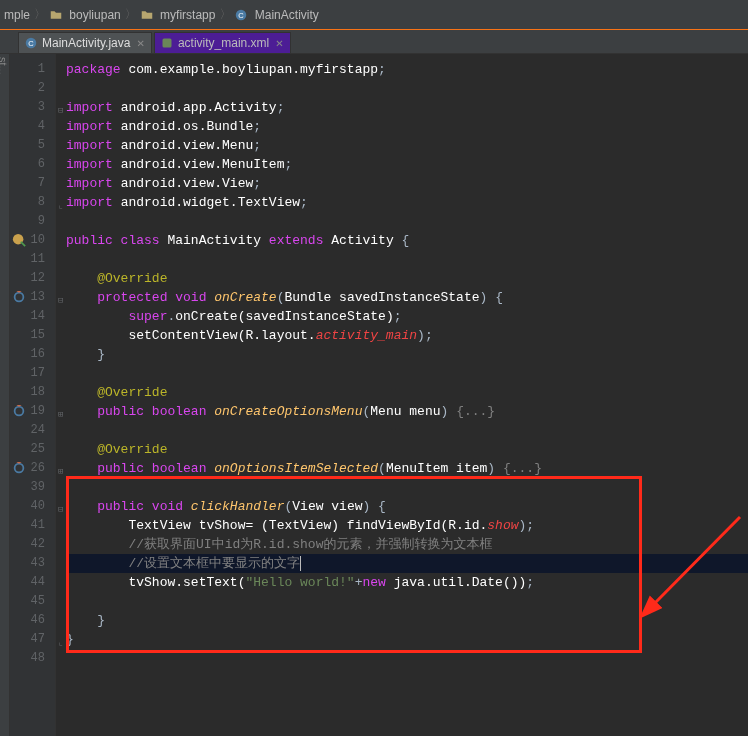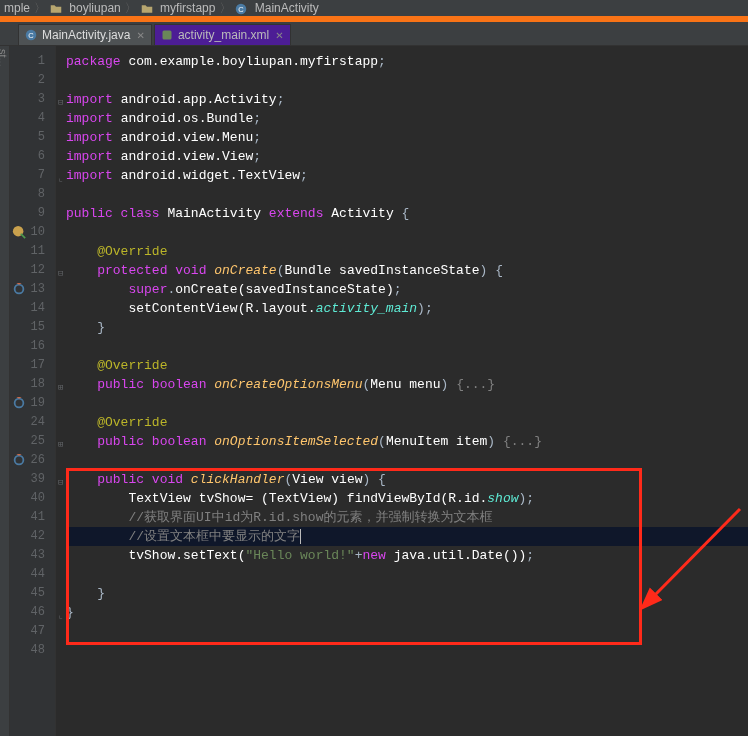--- a/index.html
+++ b/index.html
@@ -6,23 +6,23 @@
   body {
     width: 748px; height: 736px;
     background: #2b2b2b;
     font-family: Consolas, "Courier New", monospace;
     font-size: 13px;
     color: #a9b7c6;
     overflow: hidden;
     position: relative;
   }
   .breadcrumb {
-    height: 22px;
+    height: 30px;
     background: #3c3f41;
-    border-bottom: 6px solid #f97316;
+    border-bottom: 1px solid #f97316;
     display: flex; align-items: center;
     padding: 0 4px;
     font-family: "Segoe UI", Arial, sans-serif;
     font-size: 12px;
     color: #bbb;
   }
   .breadcrumb .sep { margin: 0 4px; color: #666; }
   .bc-icon {
     width: 12px; height: 12px; display: inline-block;
     margin-right: 4px; vertical-align: middle;
@@ -103,21 +103,21 @@
   .fold-mark {
     position: absolute; left: -8px; top: 4px;
     width: 7px; height: 7px;
     color: #606366; font-size: 9px;
   }
   .k   { color: #d946ef; } 
   .s   { color: #6a8759; } 
   .c   { color: #808080; } 
   .a   { color: #bbb529; } 
   .fn  { color: #ffc66d; font-style: italic; } 
-  .fld { color: #5eead4; font-style: italic; } 
+  .fld { color: #ef4444; font-style: italic; } 
   .cl  { color: #ffffff; } 
   .p   { color: #a9b7c6; }
   .fold-box { color: #808080; }
   .caret-line { background: #0f172a; }
   .caret { border-right: 1px solid #bbb; }
   .highlight-box {
     position: absolute;
     border: 3px solid #ff2a1a;
     pointer-events: none;
   }
@@ -290,20 +290,21 @@
       <div class="gutter-row">
         <span class="lineno">48</span>
       </div>
     </div>
   <div class="code" id="code">
       <div class="code-row"><span></span><span class="k">package</span><span class="p"> </span><span class="cl">com.example.boyliupan.myfirstapp</span><span class="p">;</span></div>
       <div class="code-row"><span></span></div>
       <div class="code-row"><span class="fold-mark">⊟</span><span></span><span class="k">import</span><span class="p"> </span><span class="cl">android.app.Activity</span><span class="p">;</span></div>
       <div class="code-row"><span></span><span class="k">import</span><span class="p"> </span><span class="cl">android.os.Bundle</span><span class="p">;</span></div>
       <div class="code-row"><span></span><span class="k">import</span><span class="p"> </span><span class="cl">android.view.Menu</span><span class="p">;</span></div>
+      <div class="code-row"><span></span><span class="k">import</span><span class="p"> </span><span class="cl">android.view.MenuItem</span><span class="p">;</span></div>
       <div class="code-row"><span></span><span class="k">import</span><span class="p"> </span><span class="cl">android.view.View</span><span class="p">;</span></div>
       <div class="code-row"><span class="fold-mark">⌞</span><span></span><span class="k">import</span><span class="p"> </span><span class="cl">android.widget.TextView</span><span class="p">;</span></div>
       <div class="code-row"><span></span></div>
       <div class="code-row"><span></span><span class="k">public class</span><span class="p"> </span><span class="cl">MainActivity </span><span class="k">extends</span><span class="p"> </span><span class="cl">Activity </span><span class="p">{</span></div>
       <div class="code-row"><span></span></div>
       <div class="code-row"><span>    </span><span class="a">@Override</span></div>
       <div class="code-row"><span class="fold-mark">⊟</span><span>    </span><span class="k">protected void</span><span class="p"> </span><span class="fn">onCreate</span><span class="p">(</span><span class="cl">Bundle savedInstanceState</span><span class="p">) {</span></div>
       <div class="code-row"><span>        </span><span class="k">super</span><span class="p">.</span><span class="cl">onCreate(savedInstanceState)</span><span class="p">;</span></div>
       <div class="code-row"><span>        </span><span class="cl">setContentView(R.layout.</span><span class="fld">activity_main</span><span class="p">);</span></div>
       <div class="code-row"><span>    </span><span class="p">}</span></div>

